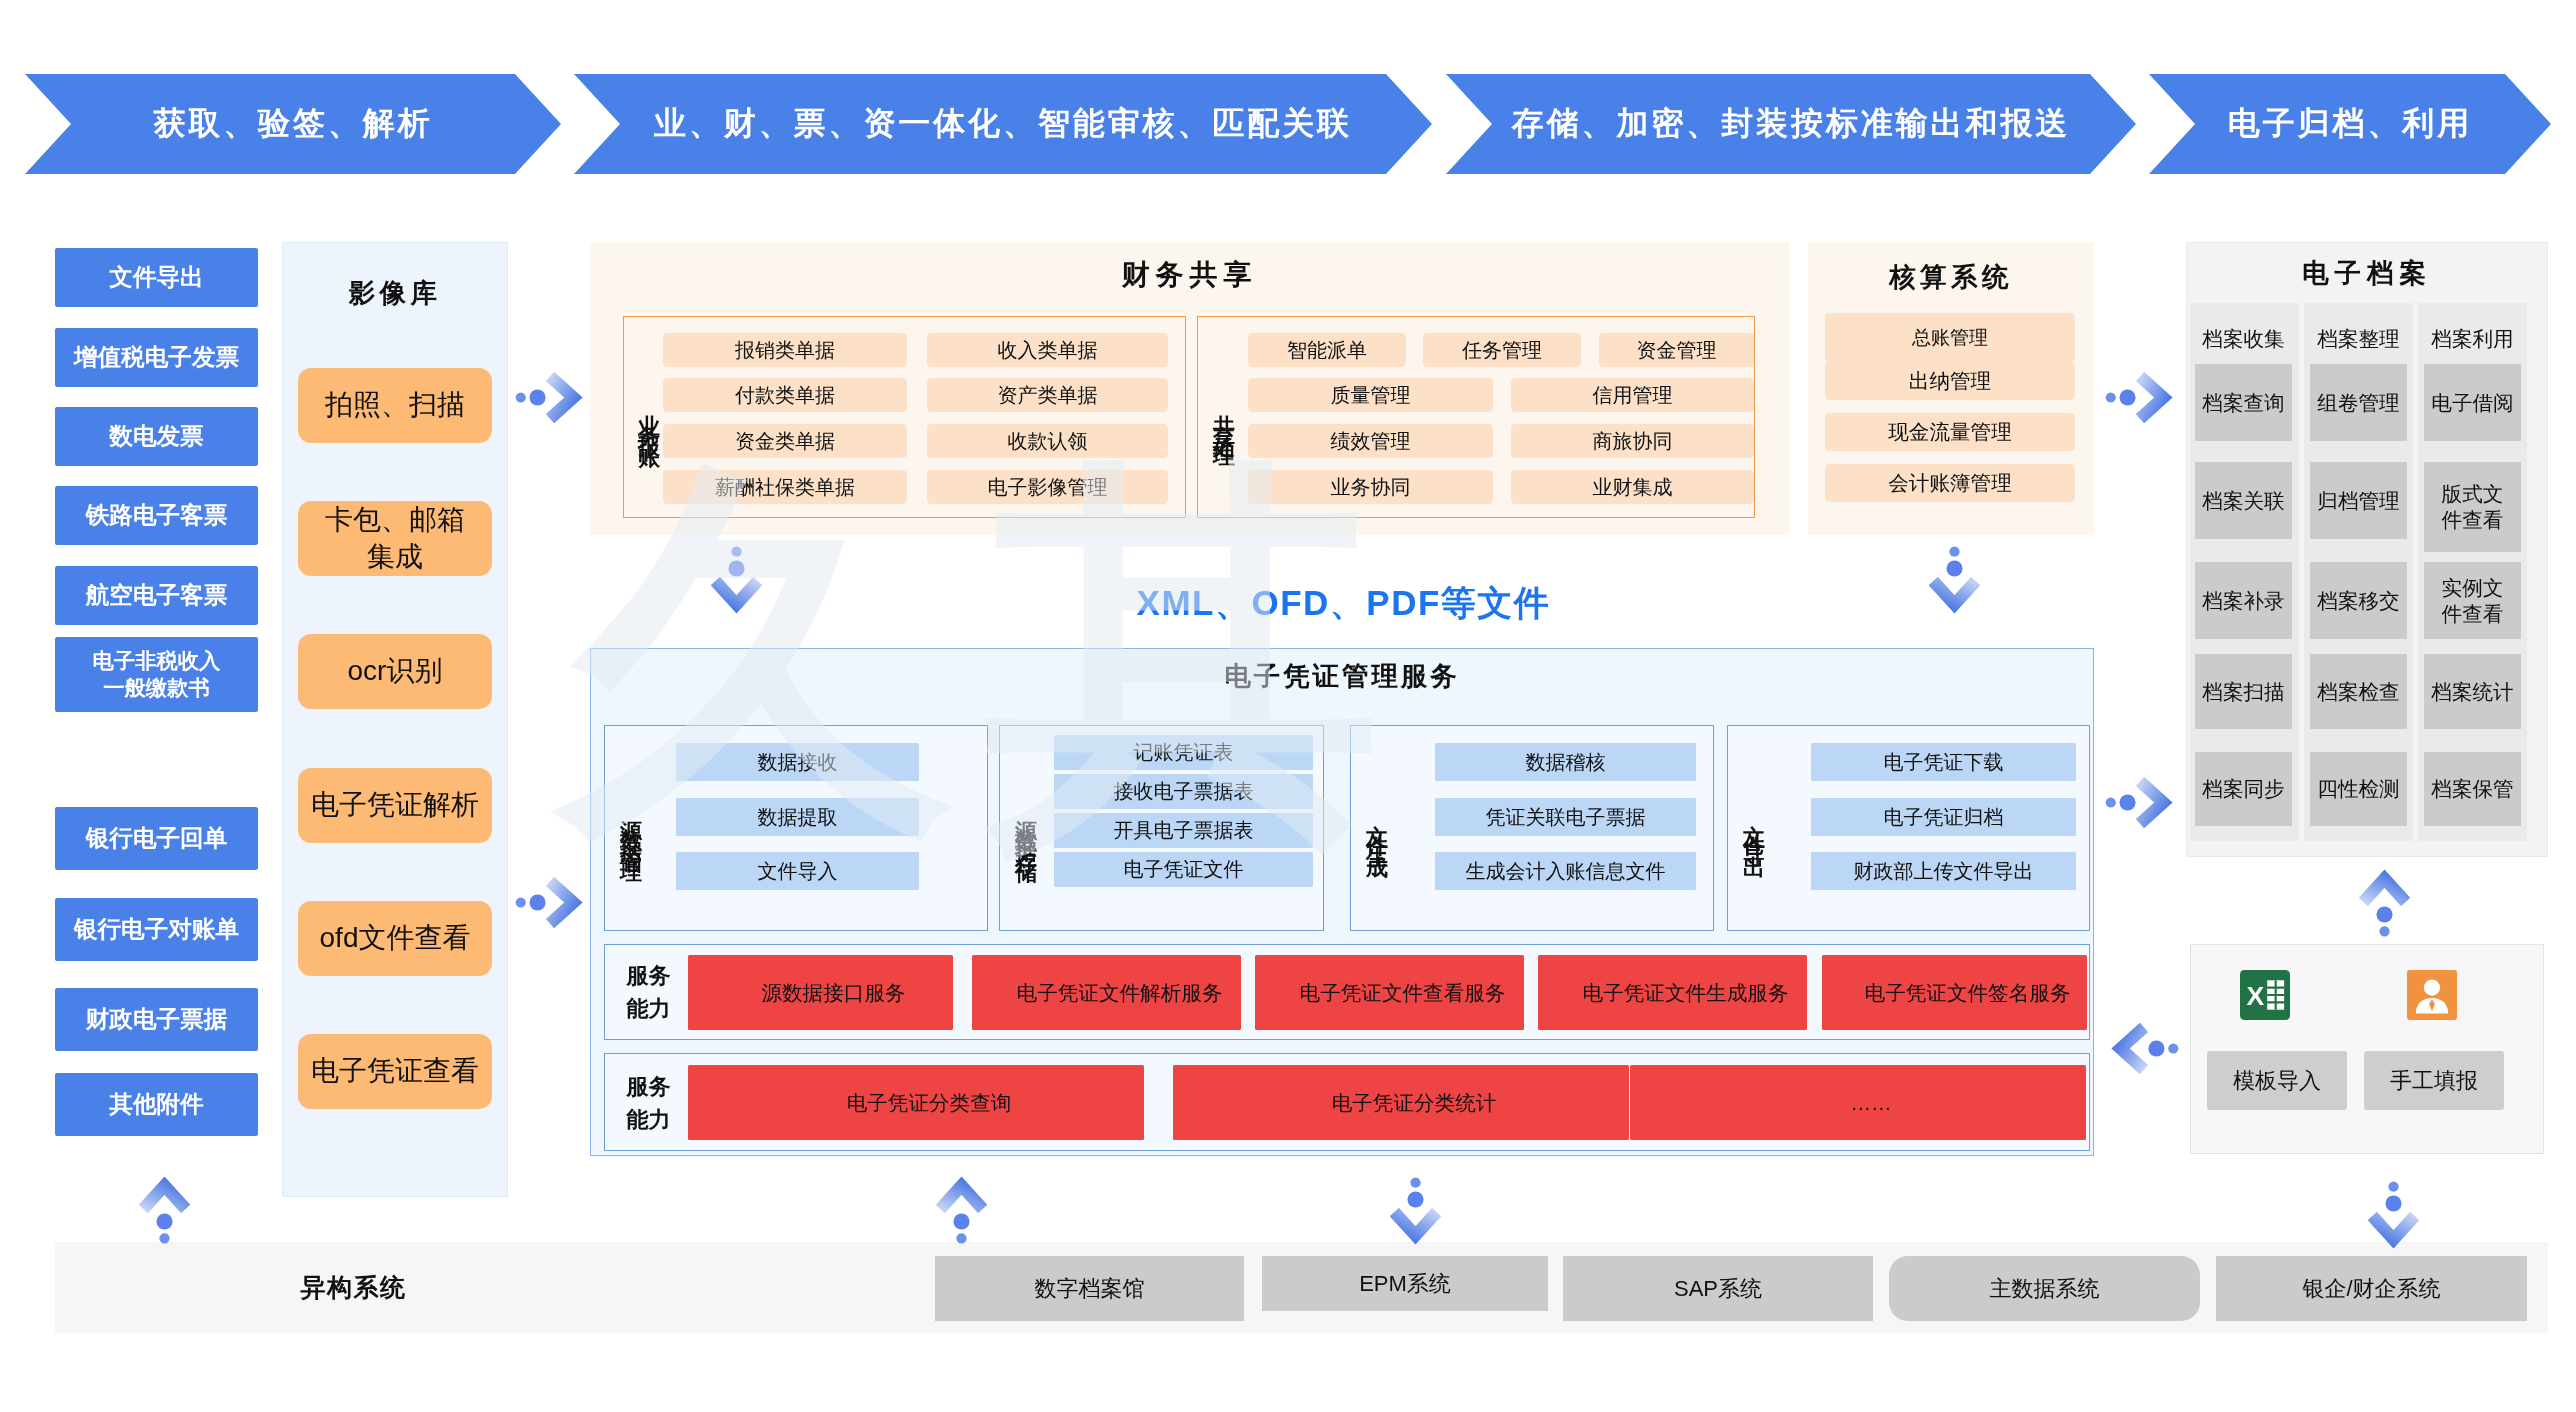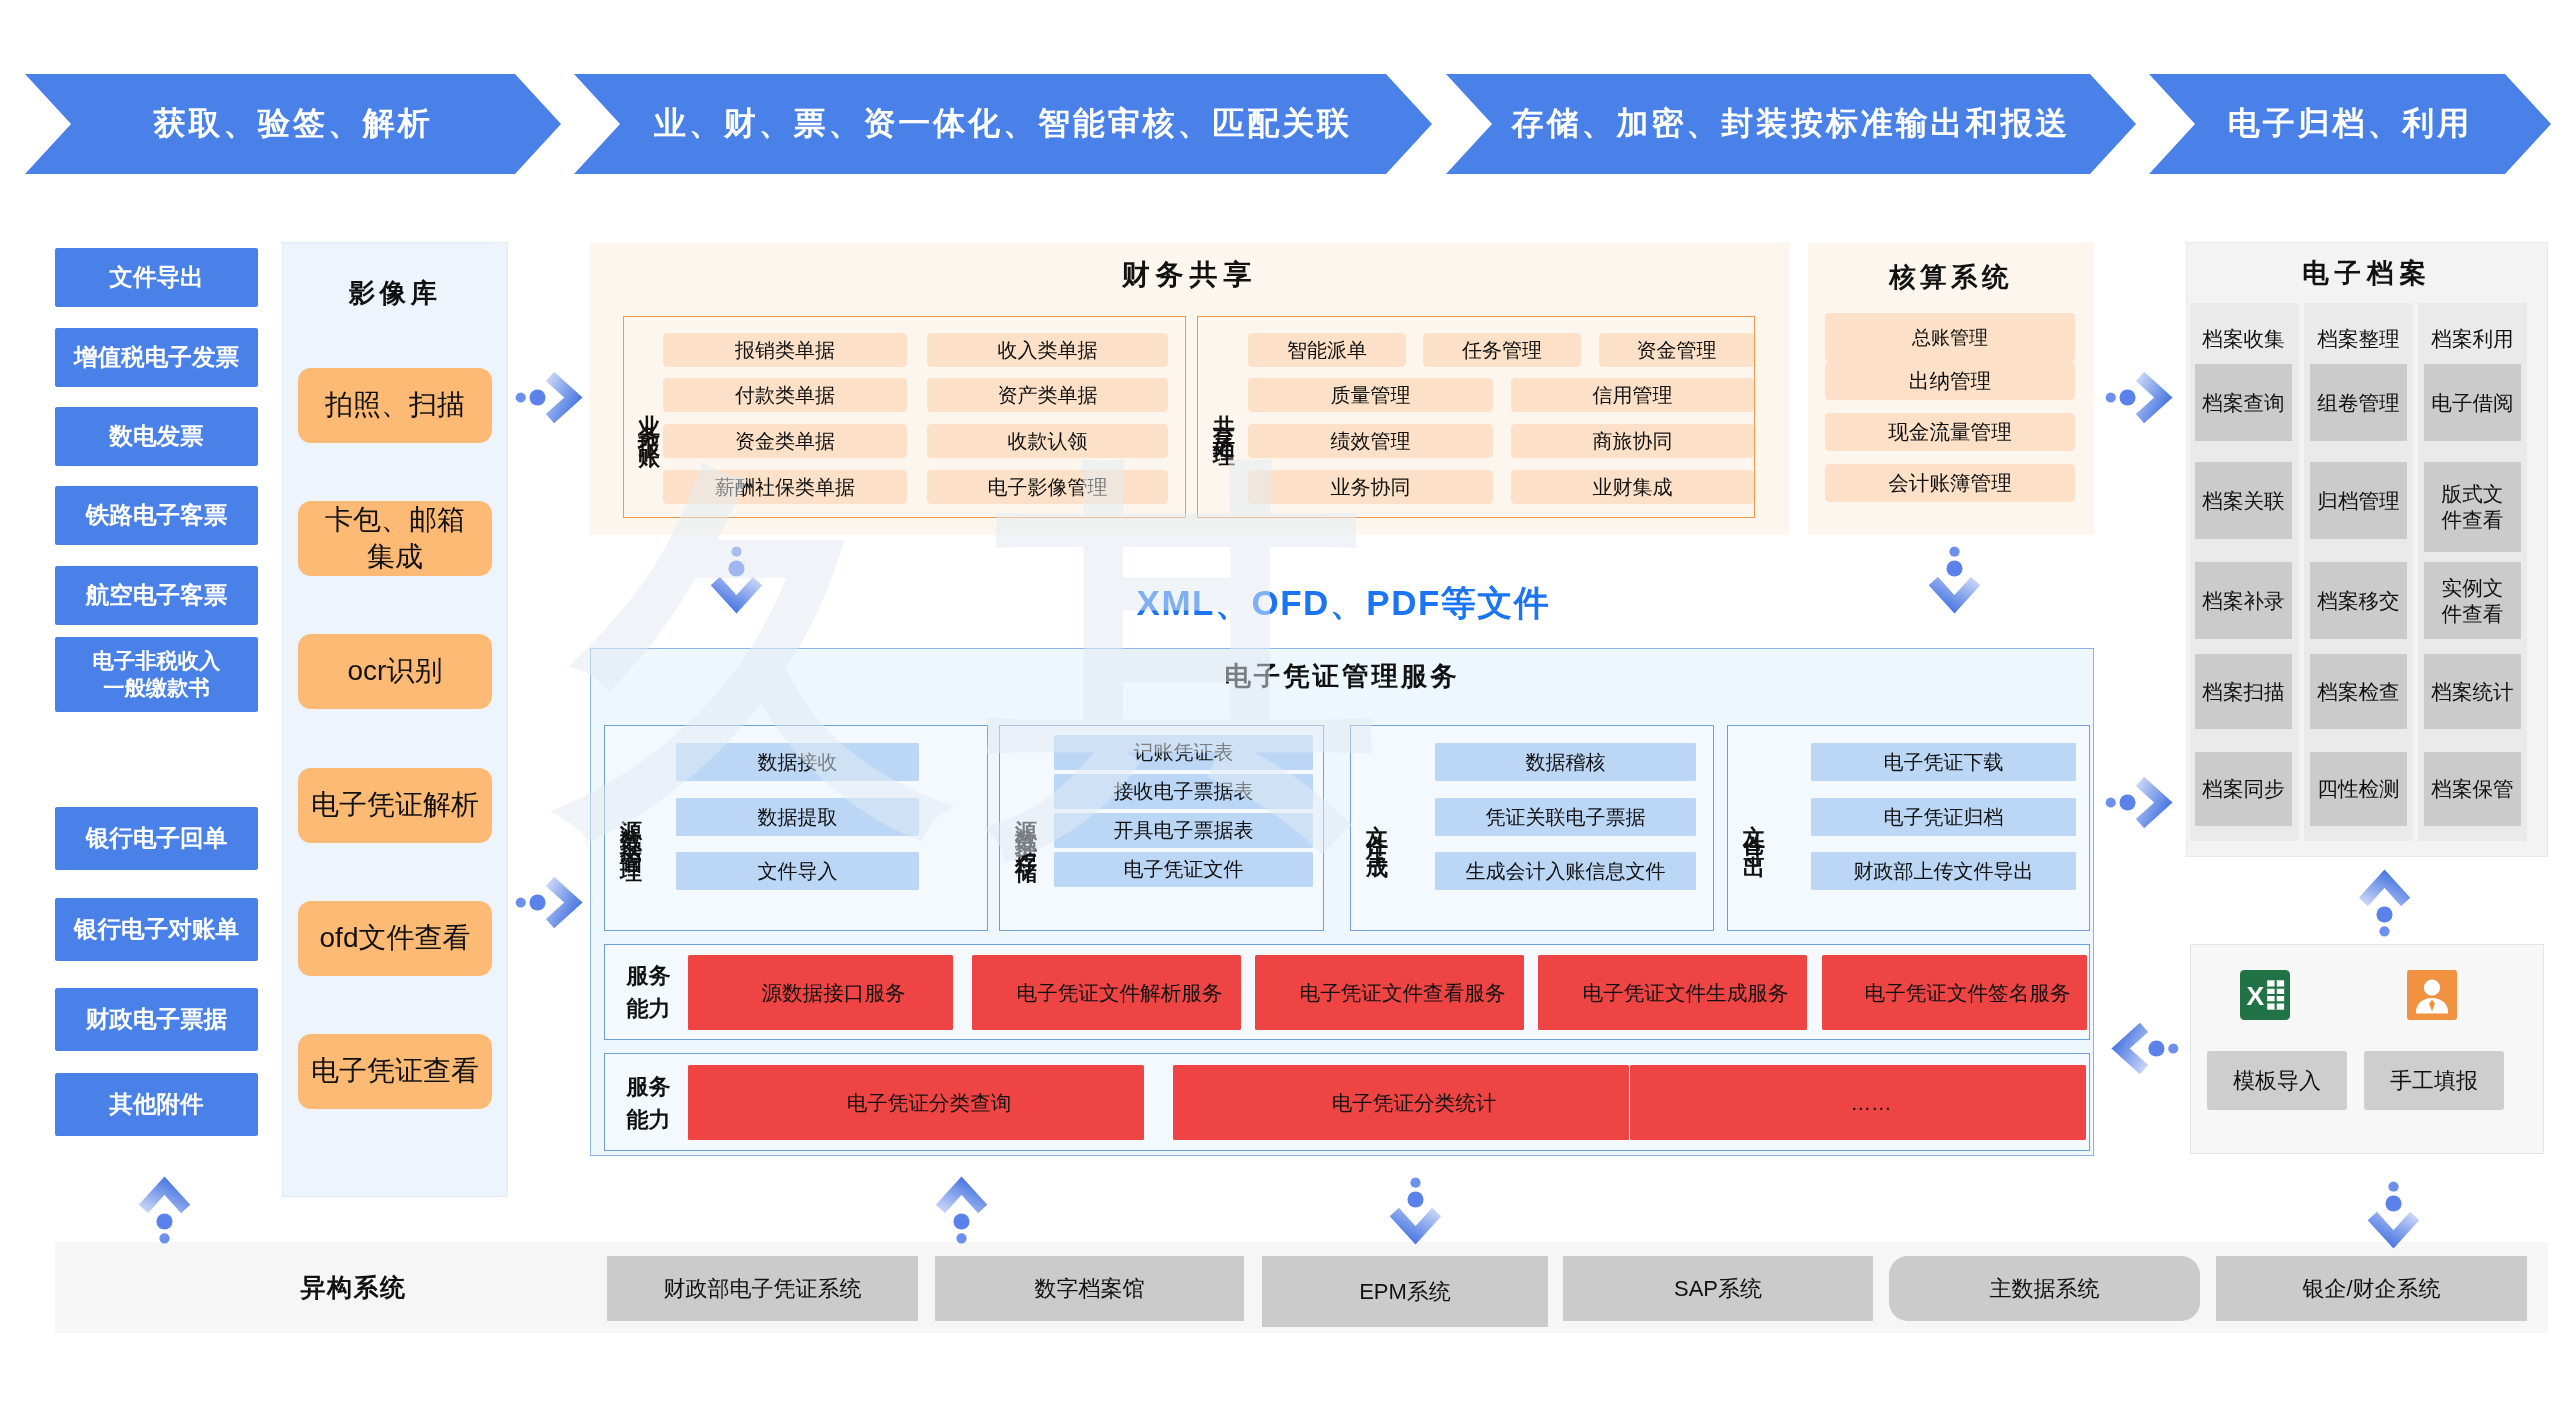--- a/index.html
+++ b/index.html
@@ -208,23 +208,22 @@
     <rect width="68" height="68" rx="4" fill="#f0923f"></rect>
     <circle cx="34" cy="24" r="11" fill="#ffffff"></circle>
     <path d="M12 59c0-14 10-21 22-21s22 7 22 21z" fill="#ffffff"></path>
     <path d="M34 40l-4 6 4 10 4-10z" fill="#f0923f"></path>
   </svg>
   <div class="abs mbox ctr" style="left:2207px;top:1051px;width:140px;height:59px;">模板导入</div>
   <div class="abs mbox ctr" style="left:2364px;top:1051px;width:140px;height:59px;">手工填报</div>
 
   <div class="abs hbar" style="left:55px;top:1242px;width:2493px;height:91px;"></div>
   <div class="abs ctr hlabel" style="left:243px;top:1242px;width:221px;height:91px;">异构系统</div>
-  <div class="abs hbox ctr" style="left:607px;top:1256px;width:311px;height:65px;">财政部电子凭证系统</div>
   <div class="abs hbox ctr" style="left:935px;top:1256px;width:309px;height:65px;">数字档案馆</div>
-  <div class="abs hbox ctr" style="left:1262px;top:1256px;width:286px;height:71px;">EPM系统</div>
+  <div class="abs hbox ctr" style="left:1262px;top:1256px;width:286px;height:55px;">EPM系统</div>
   <div class="abs hbox ctr" style="left:1563px;top:1256px;width:310px;height:65px;">SAP系统</div>
   <div class="abs hbox ctr" style="left:1889px;top:1256px;width:311px;height:65px;border-radius:19px;">主数据系统</div>
   <div class="abs hbox ctr" style="left:2216px;top:1256px;width:311px;height:65px;">银企/财企系统</div>
 
   <svg class="abs arrow" style="left:513px;top:369px;" viewBox="0 0 96 78">
       <circle cx="10" cy="39" r="7" fill="#6d90ec"></circle>
       <circle cx="33" cy="39" r="11" fill="#5b82ea"></circle>
       <path d="M50 10 L82 39 L50 68" fill="none" stroke="url(#ag)" stroke-width="17"></path>
     </svg>
   <svg class="abs arrow" style="left:513px;top:874px;" viewBox="0 0 96 78">

